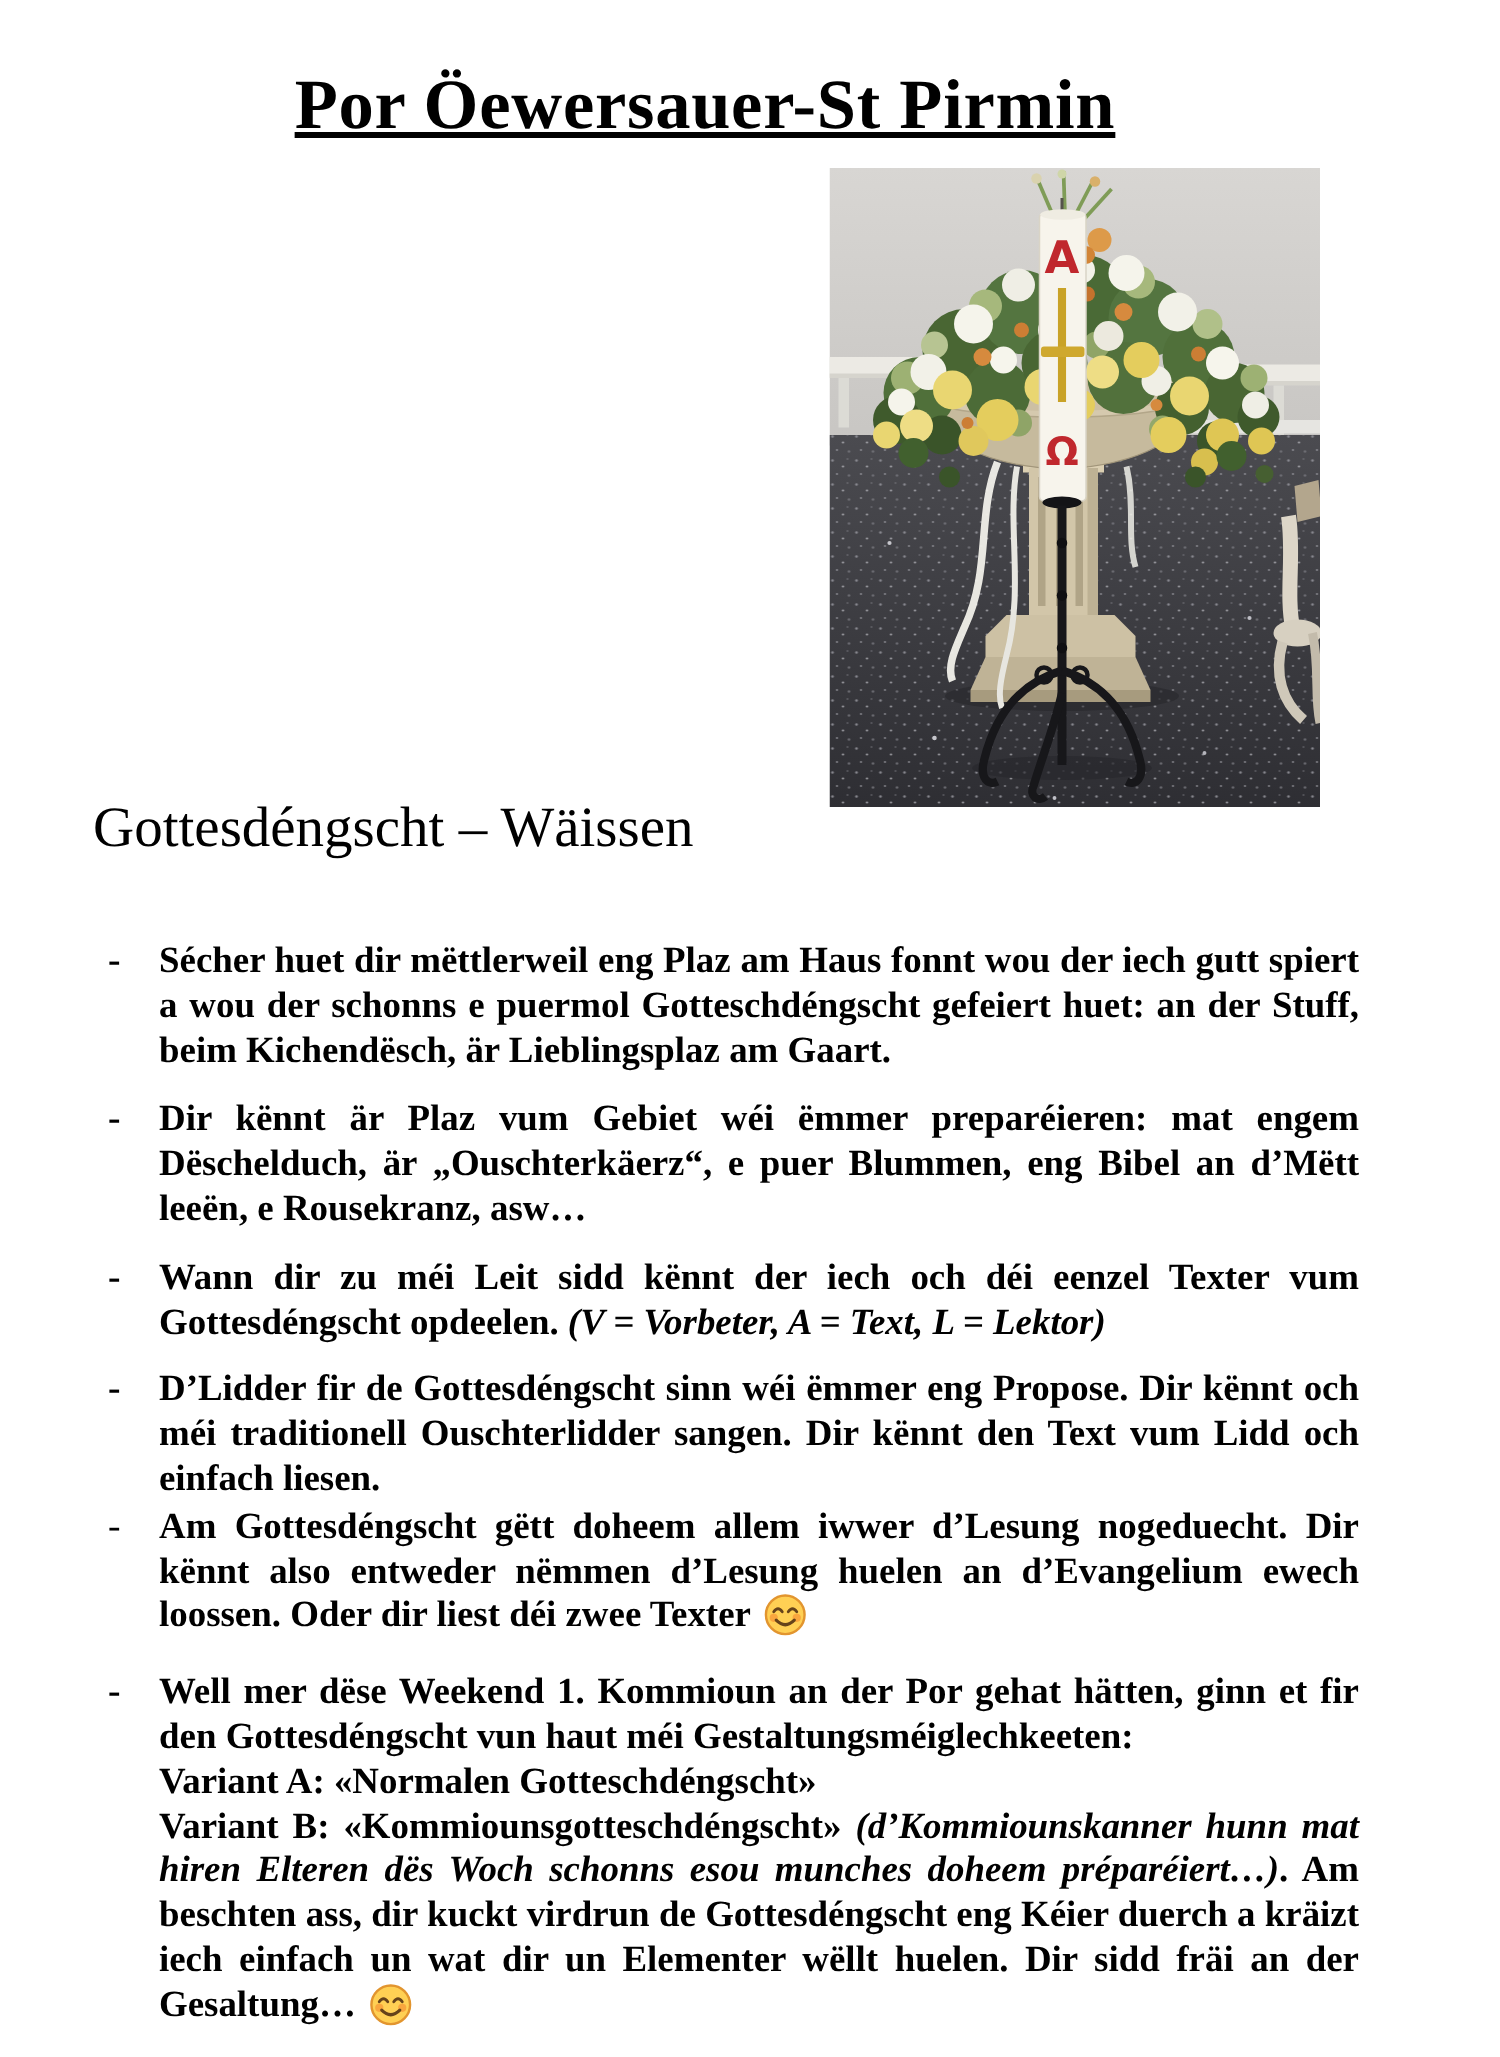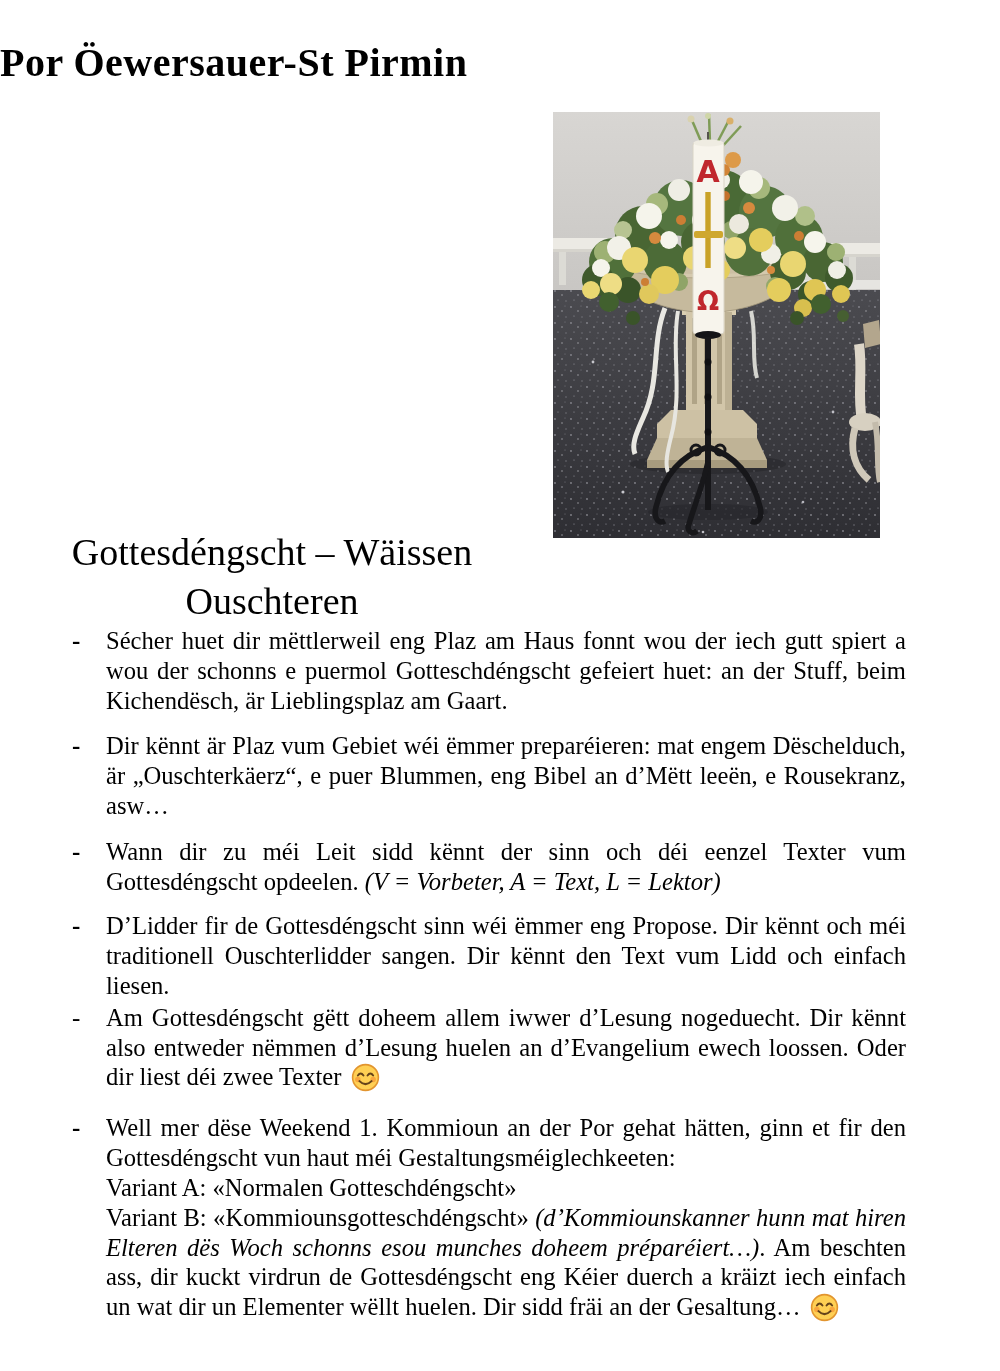--- a/index.html
+++ b/index.html
@@ -5,48 +5,50 @@
   html,body{margin:0;padding:0;}
   body{
     width:1000px;height:1371px;
     background:#ffffff;color:#000;
     font-family:"Liberation Serif",serif;
     position:relative;overflow:hidden;
   }
   .page{position:absolute;inset:0;}
   .doc-title{
     position:absolute;top:12px;left:0;width:940px;
-    font-size:40px;font-weight:bold;
+    text-align:center;font-size:47px;font-weight:bold;
     letter-spacing:0.5px;
+    text-decoration:underline;
   }
   .photo-frame{
     position:absolute;left:553px;top:112px;width:327px;height:426px;
   }
   .photo-frame svg{display:block;width:327px;height:426px;}
   .section-heading{
     position:absolute;left:62px;top:496px;width:420px;
-    text-align:center;font-size:38px;line-height:49px;font-weight:normal;
+    font-size:38px;line-height:49px;font-weight:normal;
   }
   .bullet-list{
     position:absolute;left:72px;top:626px;width:834px;
   }
   .bullet{display:flex;margin-bottom:16px;}
   .bullet:nth-child(3){margin-bottom:15px;}
   .bullet:nth-child(4){margin-bottom:2px;}
   .bullet:nth-child(5){margin-bottom:21px;}
   .bullet:last-child{margin-bottom:0;}
   .marker{
     flex:0 0 34px;width:34px;
     font-size:25px;line-height:29.8px;
   }
   .marker.bold{font-weight:bold;}
   .ptext{
     margin:0;flex:1;
     font-size:24.6px;line-height:29.8px;
     text-align:justify;
+    font-weight:bold;
   }
   .it{font-style:italic;}
   .emoji{display:inline-block;vertical-align:-7px;margin-left:3px;line-height:0;}
 </style>
 </head>
 <body>
 
 <div class="page">
 
   <h1 class="doc-title">Por Öewersauer-St Pirmin</h1>
@@ -229,35 +231,34 @@
         <path d="M306,232 C310,258 304,284 309,308" stroke="#ddd6c8" stroke-width="10"></path>
         <ellipse cx="312" cy="310" rx="16" ry="9" fill="#d7d0c1"></ellipse>
         <path d="M302,316 C296,338 302,356 316,368" stroke="#cfc8b9" stroke-width="7"></path>
         <path d="M322,310 C327,334 323,352 327,370" stroke="#c3bbab" stroke-width="6"></path>
       </g>
     </svg>
   </div>
 
   <h2 class="section-heading">
     <span>Gottesdéngscht – Wäissen</span><br>
-    <span>Ouschteren</span>
   </h2>
 
   <div class="bullet-list">
       <div class="bullet">
         <span class="marker bold">-</span>
         <p class="ptext"><span>Sécher huet dir mëttlerweil eng Plaz am Haus fonnt wou der iech gutt spiert a wou der schonns e puermol Gotteschdéngscht gefeiert huet: an der Stuff, beim Kichendësch, är Lieblingsplaz am Gaart.</span></p>
       </div>
       <div class="bullet">
         <span class="marker bold">-</span>
         <p class="ptext"><span>Dir kënnt är Plaz vum Gebiet wéi ëmmer preparéieren: mat engem Dëschelduch, är „Ouschterkäerz“, e puer Blummen, eng Bibel an d’Mëtt leeën, e Rousekranz, asw…</span></p>
       </div>
       <div class="bullet">
         <span class="marker bold">-</span>
-        <p class="ptext"><span>Wann dir zu méi Leit sidd kënnt der sinn och déi eenzel Texter vum Gottesdéngscht opdeelen. </span><span class="it">(V = Vorbeter, A = Text, L = Lektor)</span></p>
+        <p class="ptext"><span>Wann dir zu méi Leit sidd kënnt der iech och déi eenzel Texter vum Gottesdéngscht opdeelen. </span><span class="it">(V = Vorbeter, A = Text, L = Lektor)</span></p>
       </div>
       <div class="bullet">
         <span class="marker bold">-</span>
         <p class="ptext"><span>D’Lidder fir de Gottesdéngscht sinn wéi ëmmer eng Propose. Dir kënnt och méi traditionell Ouschterlidder sangen. Dir kënnt den Text vum Lidd och einfach liesen.</span></p>
       </div>
       <div class="bullet">
         <span class="marker">-</span>
         <p class="ptext"><span>Am Gottesdéngscht gëtt doheem allem iwwer d’Lesung nogeduecht. Dir kënnt also entweder nëmmen d’Lesung huelen an d’Evangelium ewech loossen. Oder dir liest déi zwee Texter </span><span class="emoji" role="img" aria-label="😊"><svg width="29" height="29" viewBox="0 0 36 36" aria-hidden="true">
               <circle cx="18" cy="18" r="16" fill="#ffd054" stroke="#e2952f" stroke-width="2"></circle>
               <path d="M8.5 15.5 Q12 10.5 15.5 15.5" fill="none" stroke="#66431a" stroke-width="2.4" stroke-linecap="round"></path>

